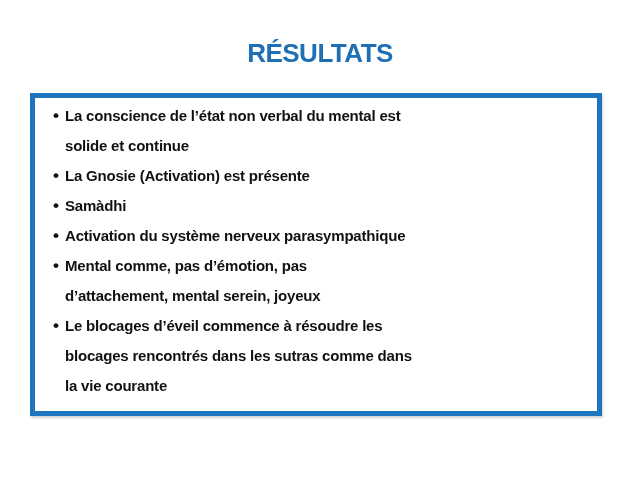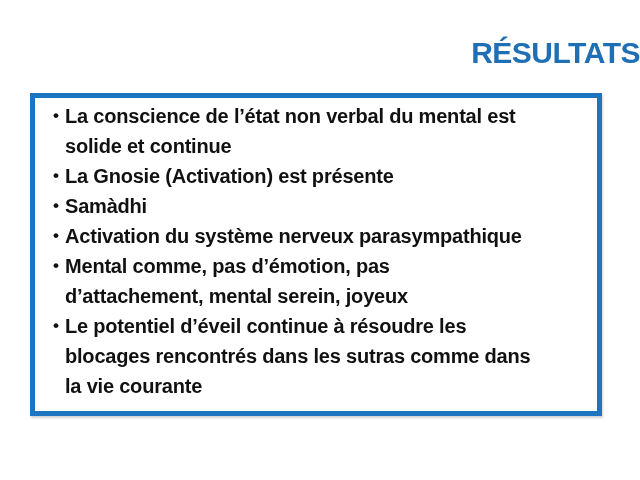--- a/index.html
+++ b/index.html
@@ -18,22 +18,22 @@
     width: 640px;
     height: 480px;
     background: var(--background, #ffffff);
   }
   .title {
     position: absolute;
     top: 36px;
     left: 0;
     width: 100%;
     margin: 0;
-    text-align: right;
-    font-size: 30px;
+    text-align: center;
+    font-size: 26px;
     font-weight: bold;
     letter-spacing: -0.5px;
     color: var(--title, #1f6fb5);
     line-height: 34px;
   }
   .results-box {
     position: absolute;
     left: 30px;
     top: 93px;
     width: 572px;
@@ -57,21 +57,21 @@
     width: 18px;
     text-align: center;
     font-size: 17px;
     font-weight: bold;
     line-height: 30px;
     color: var(--text, #111111);
   }
   .bullet-text {
     flex: 1;
     white-space: pre;
-    font-size: 20px;
+    font-size: 15px;
     font-weight: bold;
     line-height: 30px;
     color: var(--text, #111111);
     letter-spacing: -0.2px;
   }
 </style>
 </head>
 <body>
 
 <div class="slide">
@@ -95,19 +95,19 @@
         <span class="bullet-dot">•</span>
         <span class="bullet-text">Activation du système nerveux parasympathique</span>
       </li>
       <li class="bullet-item">
         <span class="bullet-dot">•</span>
         <span class="bullet-text">Mental comme, pas d’émotion, pas
 d’attachement, mental serein, joyeux</span>
       </li>
       <li class="bullet-item">
         <span class="bullet-dot">•</span>
-        <span class="bullet-text">Le potentiel d’éveil continue à résoudre les
+        <span class="bullet-text">Le blocages d’éveil commence à résoudre les
 blocages rencontrés dans les sutras comme dans
 la vie courante</span>
       </li>
     </ul>
   </div>
 </div>
 
 </body></html>

